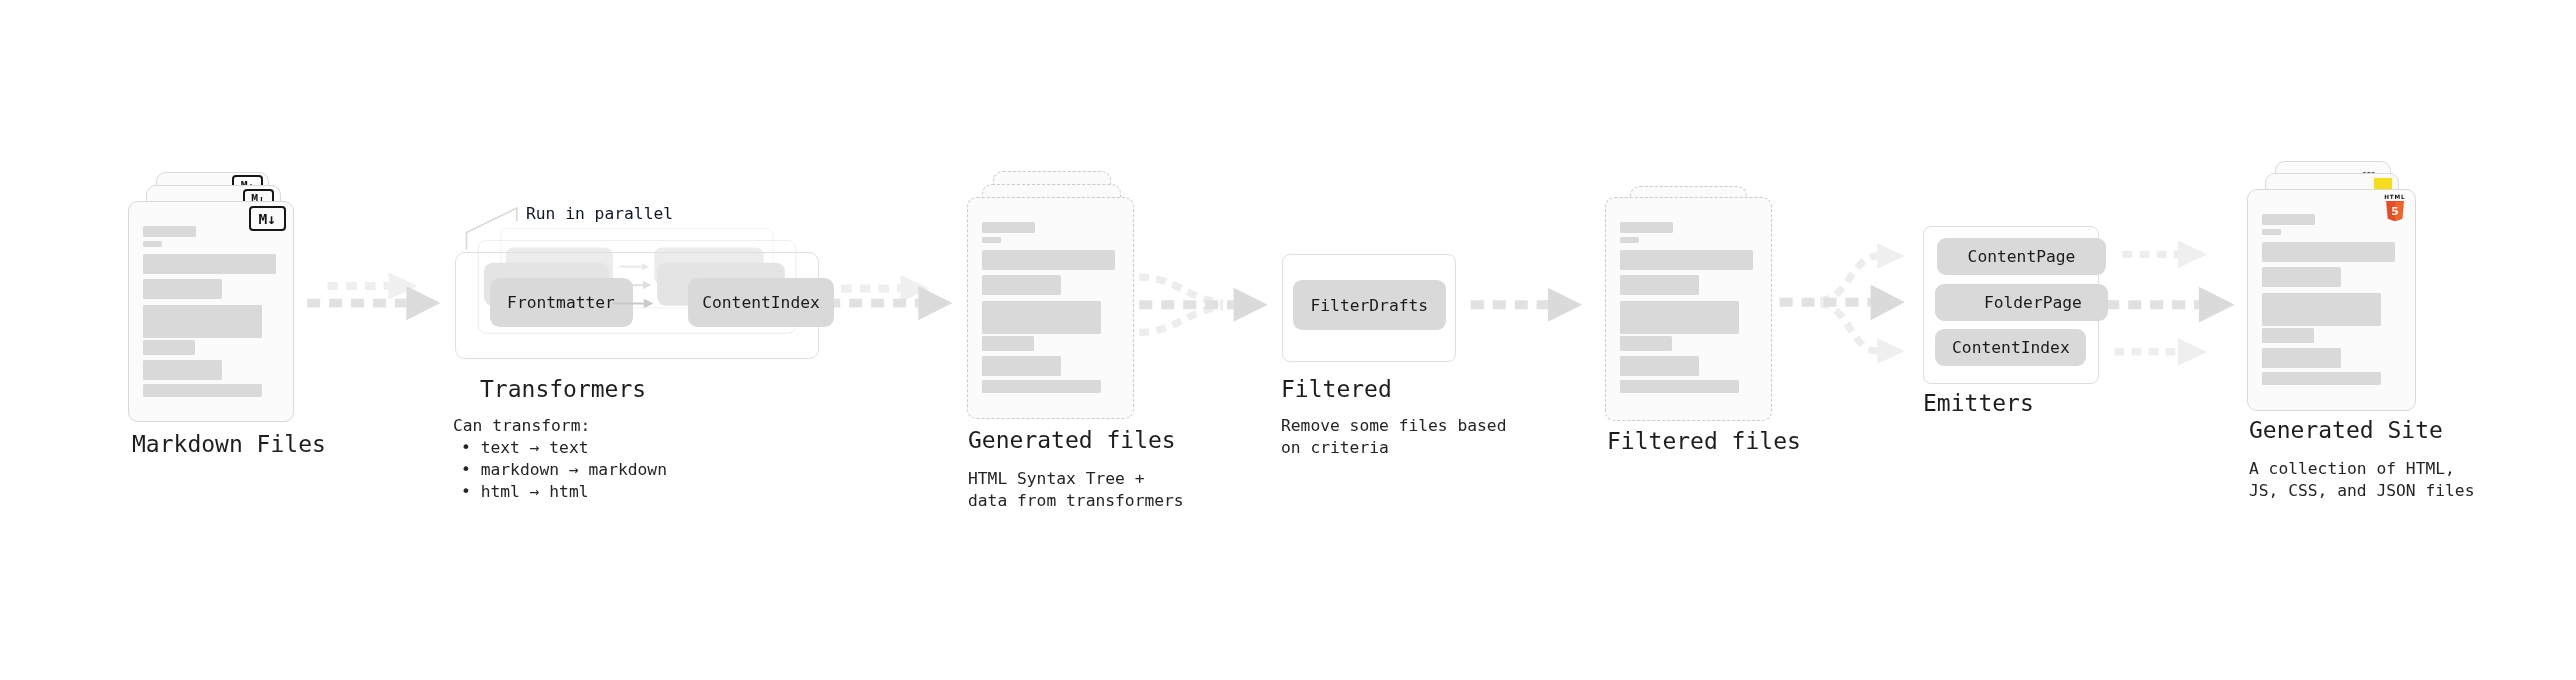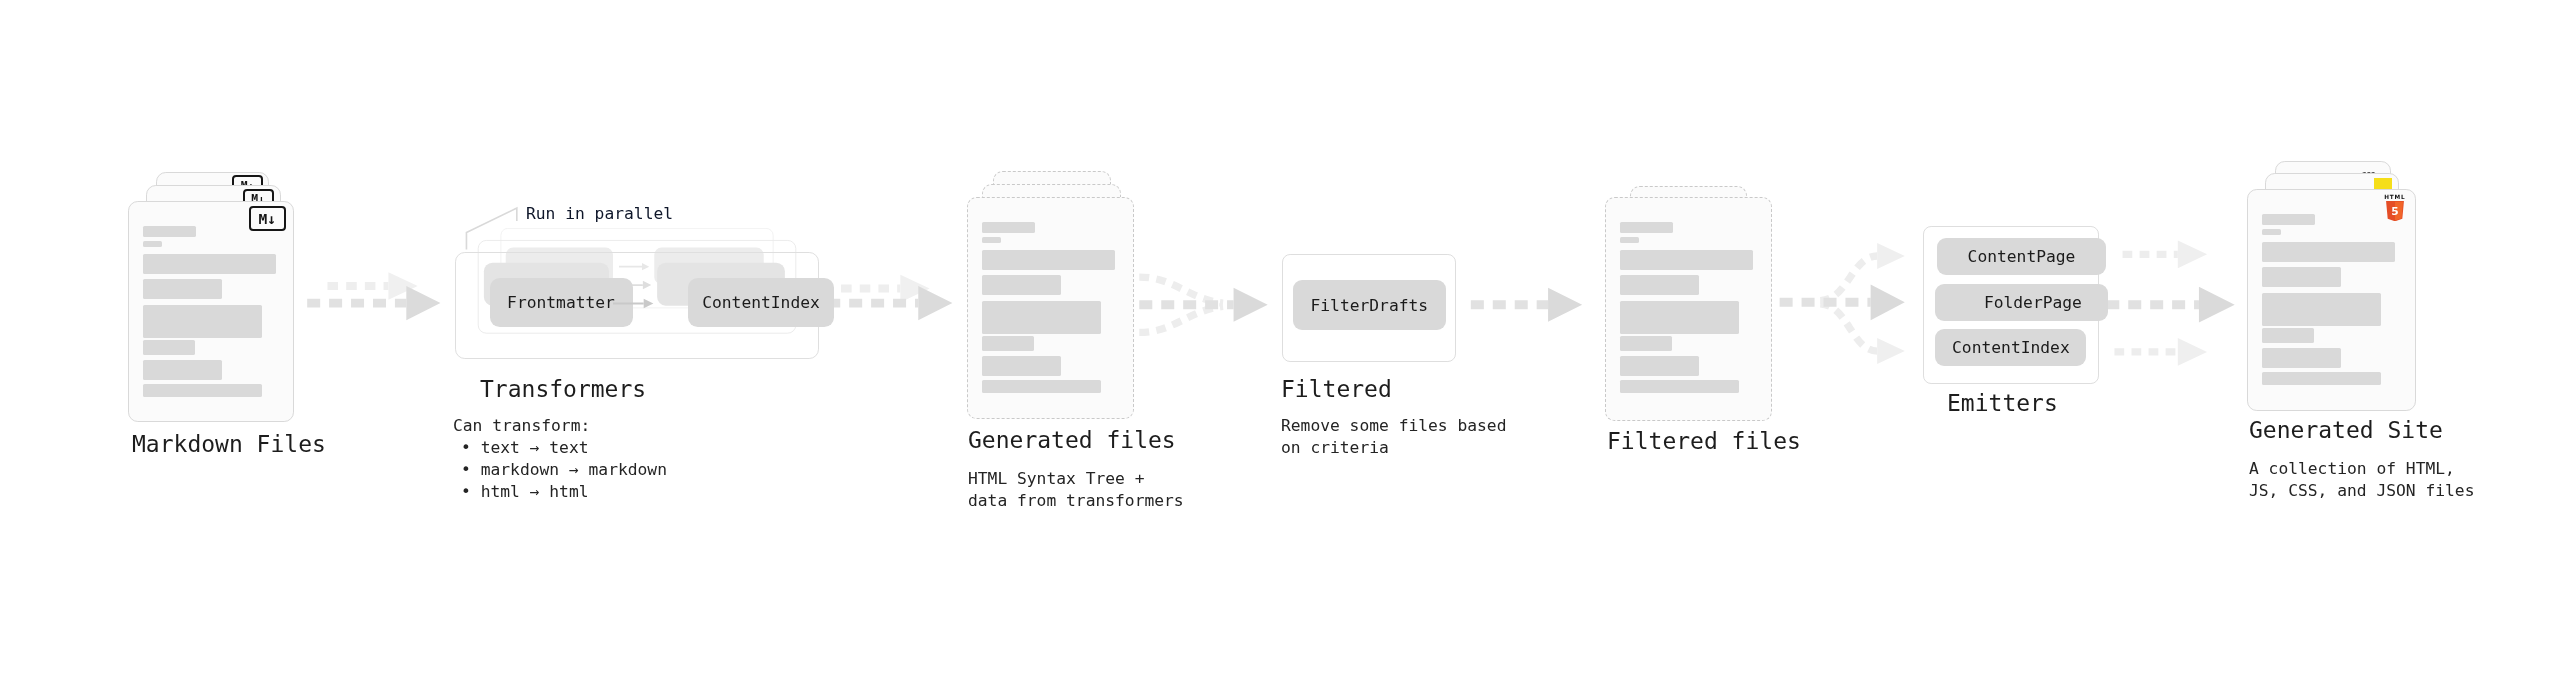--- a/index.html
+++ b/index.html
@@ -219,21 +219,21 @@
         </div>
     </div>
   </div>
   <div class="label" style="left:1607px;top:429px;">Filtered files</div>
 
   <div class="panel" style="left:1923px;top:226px;width:174px;height:156px;">
     <div class="p-btn" style="left:13px;top:11.4px;width:169px;height:37px;">ContentPage</div>
     <div class="p-btn" style="left:11.4px;top:57px;width:151px;height:37px;padding-left:22px;">FolderPage</div>
     <div class="p-btn" style="left:11.4px;top:102px;width:151px;height:37px;">ContentIndex</div>
   </div>
-  <div class="label" style="left:1923px;top:391px;margin-left:24px;">Emitters</div>
+  <div class="label" style="left:1923px;top:391px;">Emitters</div>
 
   <div>
     <div class="doc-card" style="left:2275px;top:161px;width:114px;height:45px;">
       <div class="css-badge">
         <span class="txt">CSS</span>
         <span class="underline"></span>
       </div>
     </div>
     <div class="doc-card" style="left:2265px;top:173px;width:132px;height:49px;">
       <div class="js-badge"></div>

